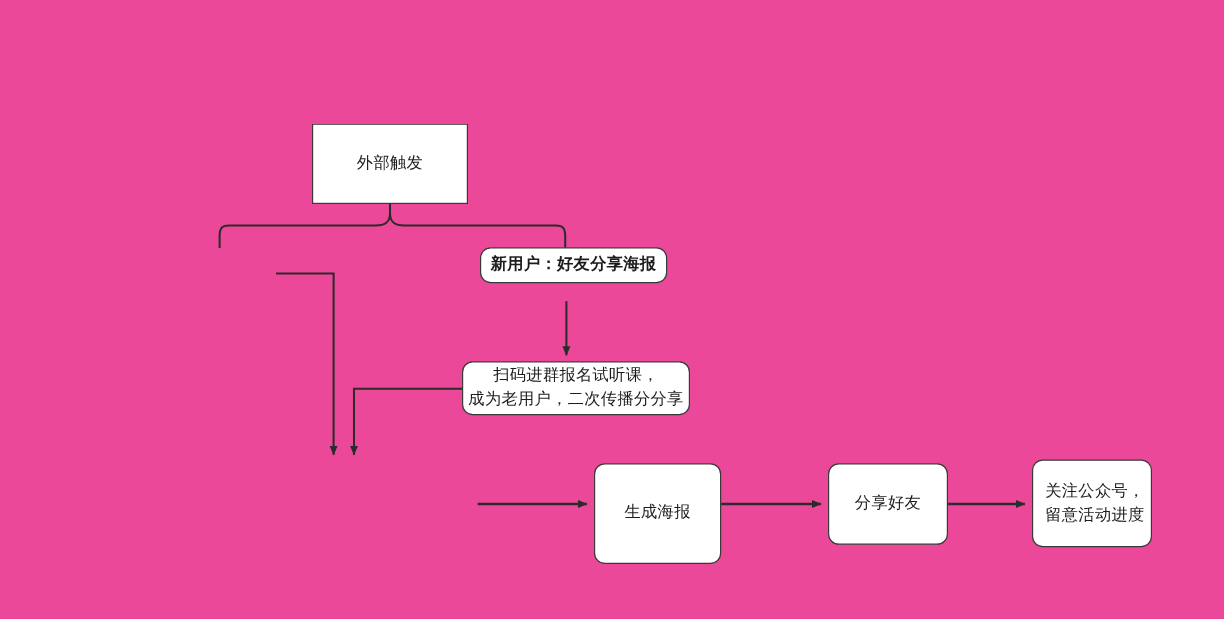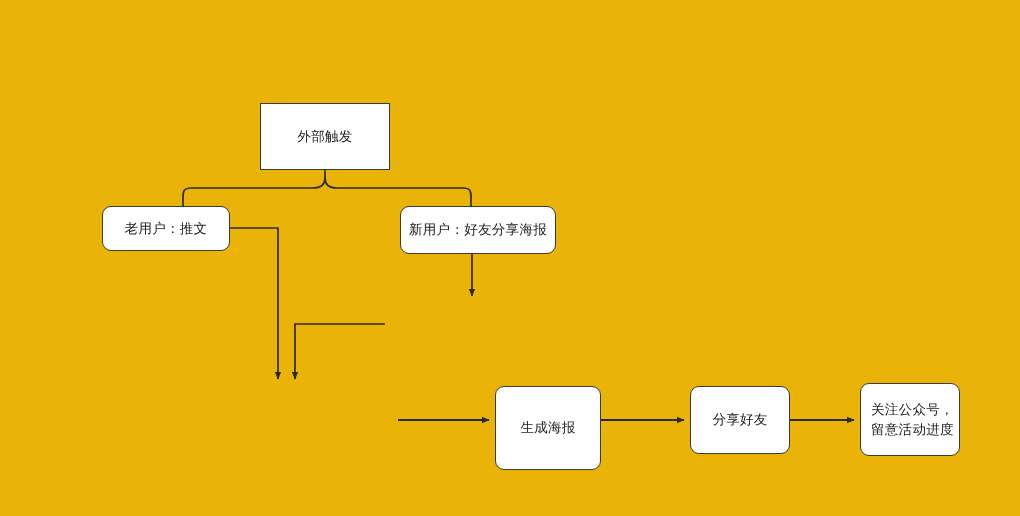--- a/index.html
+++ b/index.html
@@ -7,21 +7,21 @@
     padding: 0;
     background: #ffffff;
   }
   body {
     font-family: "DejaVu Sans", "Liberation Sans", sans-serif;
   }
   #canvas {
     position: relative;
     width: 1020px;
     height: 516px;
-    background: #eab308;
+    background: #ec4899;
     overflow: hidden;
   }
   #wires {
     position: absolute;
     left: 0;
     top: 0;
     width: 1020px;
     height: 516px;
     pointer-events: none;
   }
@@ -94,28 +94,29 @@
 
     <g>
       <path d="M790,420 L854,420" fill="none" stroke="#2b2b2b" stroke-width="1.9" marker-end="url(#arrowhead)"></path>
     </g>
   </svg>
 
   <div class="node square" style="left:260px; top:103px; width:130px; height:67px;">
     <span class="node-label">外部触发</span>
   </div>
 
-  <div class="node rounded" style="left:102px; top:206px; width:128px; height:45px;">
-    <span class="node-label">老用户：推文</span>
-  </div>
 
-  <div class="node rounded" style="left:400px; top:206px; width:156px; height:48px;">
+  <div class="node rounded" style="left:400px; top:206px; width:156px; height:30px;font-weight:bold;">
     <span class="node-label">新用户：好友分享海报</span>
   </div>
 
+  <div class="node rounded" style="left:385px; top:301px; width:190px; height:45px;">
+    <span class="node-label">扫码进群报名试听课，
+成为老用户，二次传播分分享</span>
+  </div>
 
 
   <div class="node rounded" style="left:495px; top:386px; width:106px; height:84px;">
     <span class="node-label">生成海报</span>
   </div>
 
   <div class="node rounded" style="left:690px; top:386px; width:100px; height:68px;">
     <span class="node-label">分享好友</span>
   </div>
 

